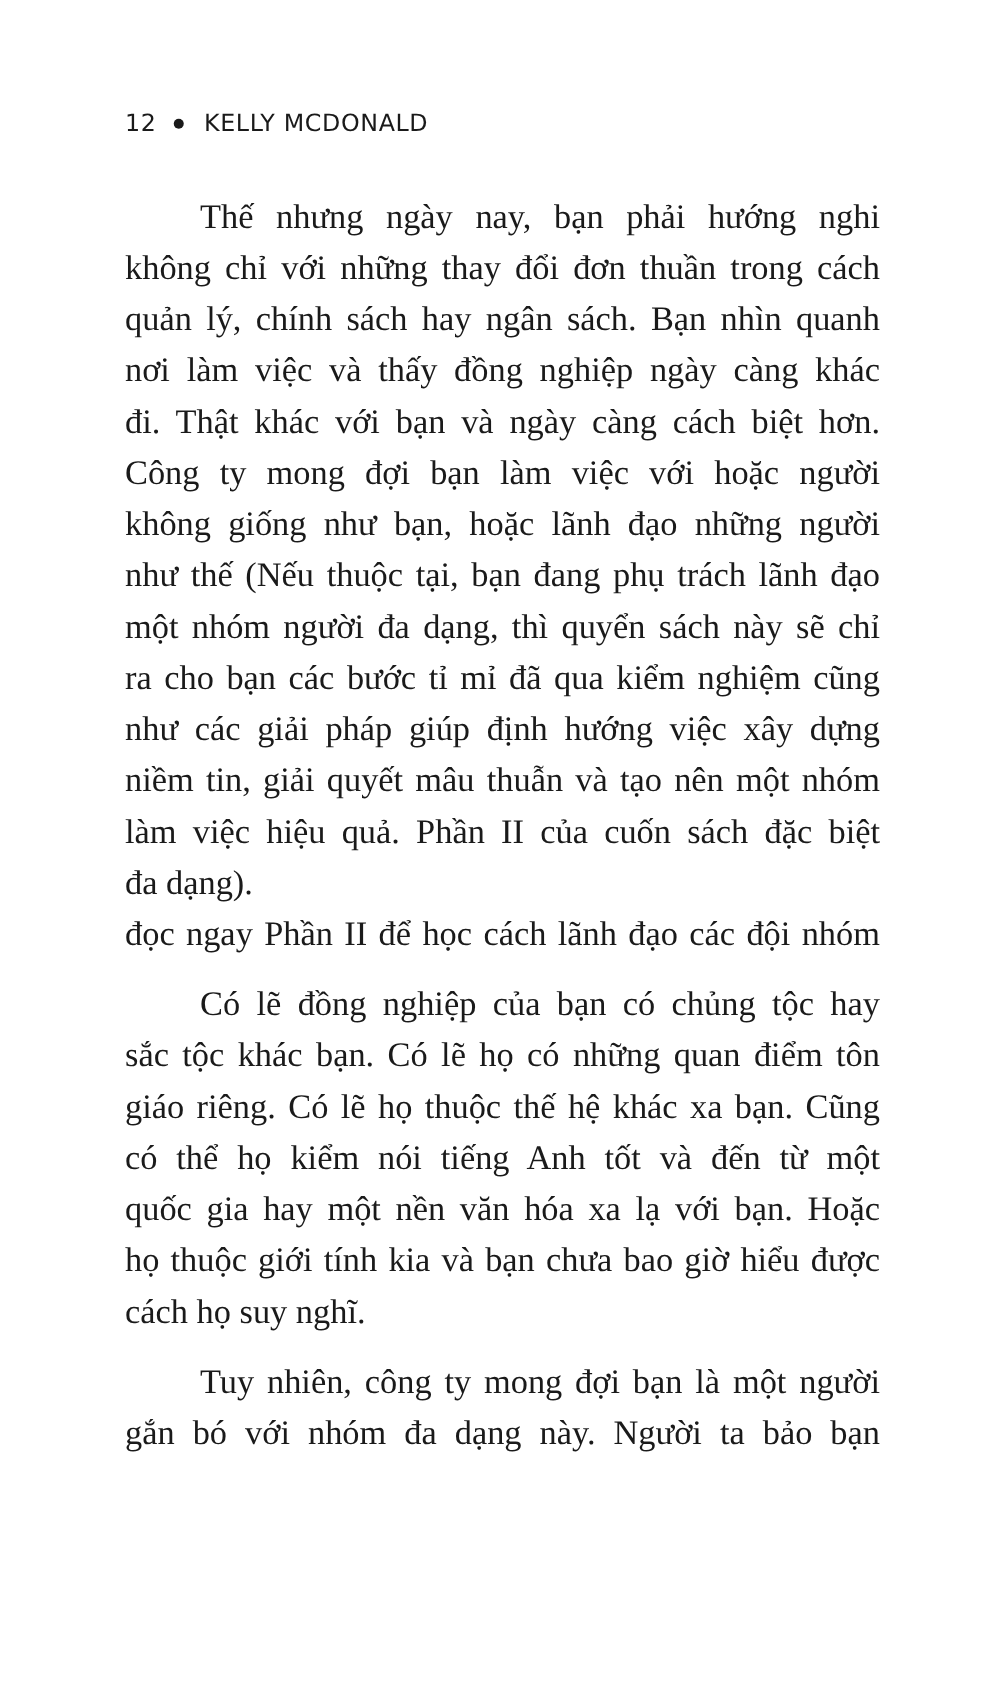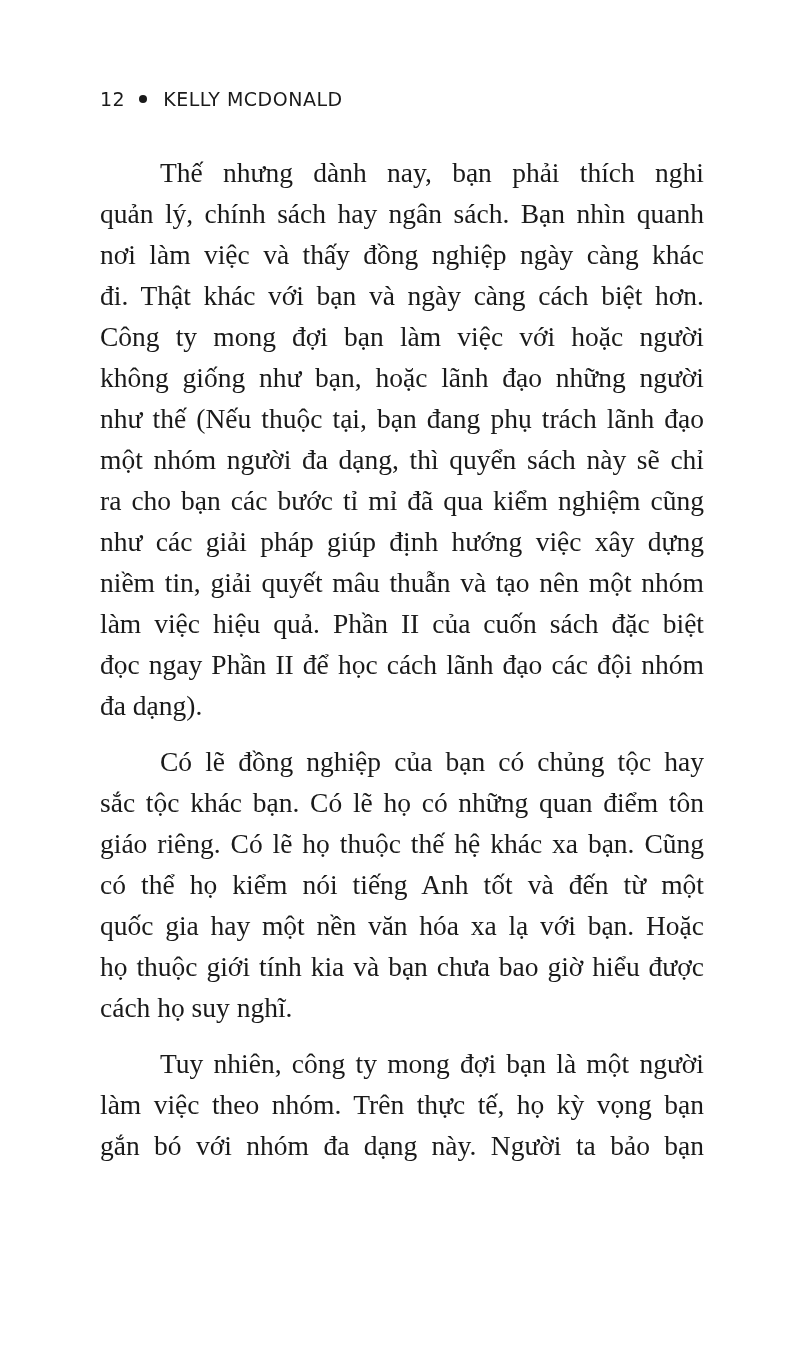--- a/index.html
+++ b/index.html
@@ -74,46 +74,46 @@
 
   <div class="running-head">
     <span>12</span>
     <span class="bullet"></span>
     <span>KELLY MCDONALD</span>
   </div>
 
   <div class="body-text">
 
     <div class="para">
-      <span class="line indent">Thế nhưng dành nay, bạn phải thích nghi</span>
+      <span class="line indent">Thế nhưng ngày nay, bạn phải hướng nghi</span>
+      <span class="line">không chỉ với những thay đổi đơn thuần trong cách</span>
       <span class="line">quản lý, chính sách hay ngân sách. Bạn nhìn quanh</span>
       <span class="line">nơi làm việc và thấy đồng nghiệp ngày càng khác</span>
       <span class="line">đi. Thật khác với bạn và ngày càng cách biệt hơn.</span>
       <span class="line">Công ty mong đợi bạn làm việc với hoặc người</span>
       <span class="line">không giống như bạn, hoặc lãnh đạo những người</span>
       <span class="line">như thế (Nếu thuộc tại, bạn đang phụ trách lãnh đạo</span>
       <span class="line">một nhóm người đa dạng, thì quyển sách này sẽ chỉ</span>
       <span class="line">ra cho bạn các bước tỉ mỉ đã qua kiểm nghiệm cũng</span>
       <span class="line">như các giải pháp giúp định hướng việc xây dựng</span>
       <span class="line">niềm tin, giải quyết mâu thuẫn và tạo nên một nhóm</span>
       <span class="line">làm việc hiệu quả. Phần II của cuốn sách đặc biệt</span>
+      <span class="line last">đa dạng).</span>
       <span class="line">đọc ngay Phần II để học cách lãnh đạo các đội nhóm</span>
-      <span class="line last">đa dạng).</span>
     </div>
 
     <div class="para">
       <span class="line indent">Có lẽ đồng nghiệp của bạn có chủng tộc hay</span>
       <span class="line">sắc tộc khác bạn. Có lẽ họ có những quan điểm tôn</span>
       <span class="line">giáo riêng. Có lẽ họ thuộc thế hệ khác xa bạn. Cũng</span>
       <span class="line">có thể họ kiểm nói tiếng Anh tốt và đến từ một</span>
       <span class="line">quốc gia hay một nền văn hóa xa lạ với bạn. Hoặc</span>
       <span class="line">họ thuộc giới tính kia và bạn chưa bao giờ hiểu được</span>
       <span class="line last">cách họ suy nghĩ.</span>
     </div>
 
     <div class="para">
       <span class="line indent">Tuy nhiên, công ty mong đợi bạn là một người</span>
-      <span class="line">làm việc theo nhóm. Trên thực tế, họ kỳ vọng bạn</span>
       <span class="line">gắn bó với nhóm đa dạng này. Người ta bảo bạn</span>
     </div>
 
   </div>
 </div>
 
 </body></html>

